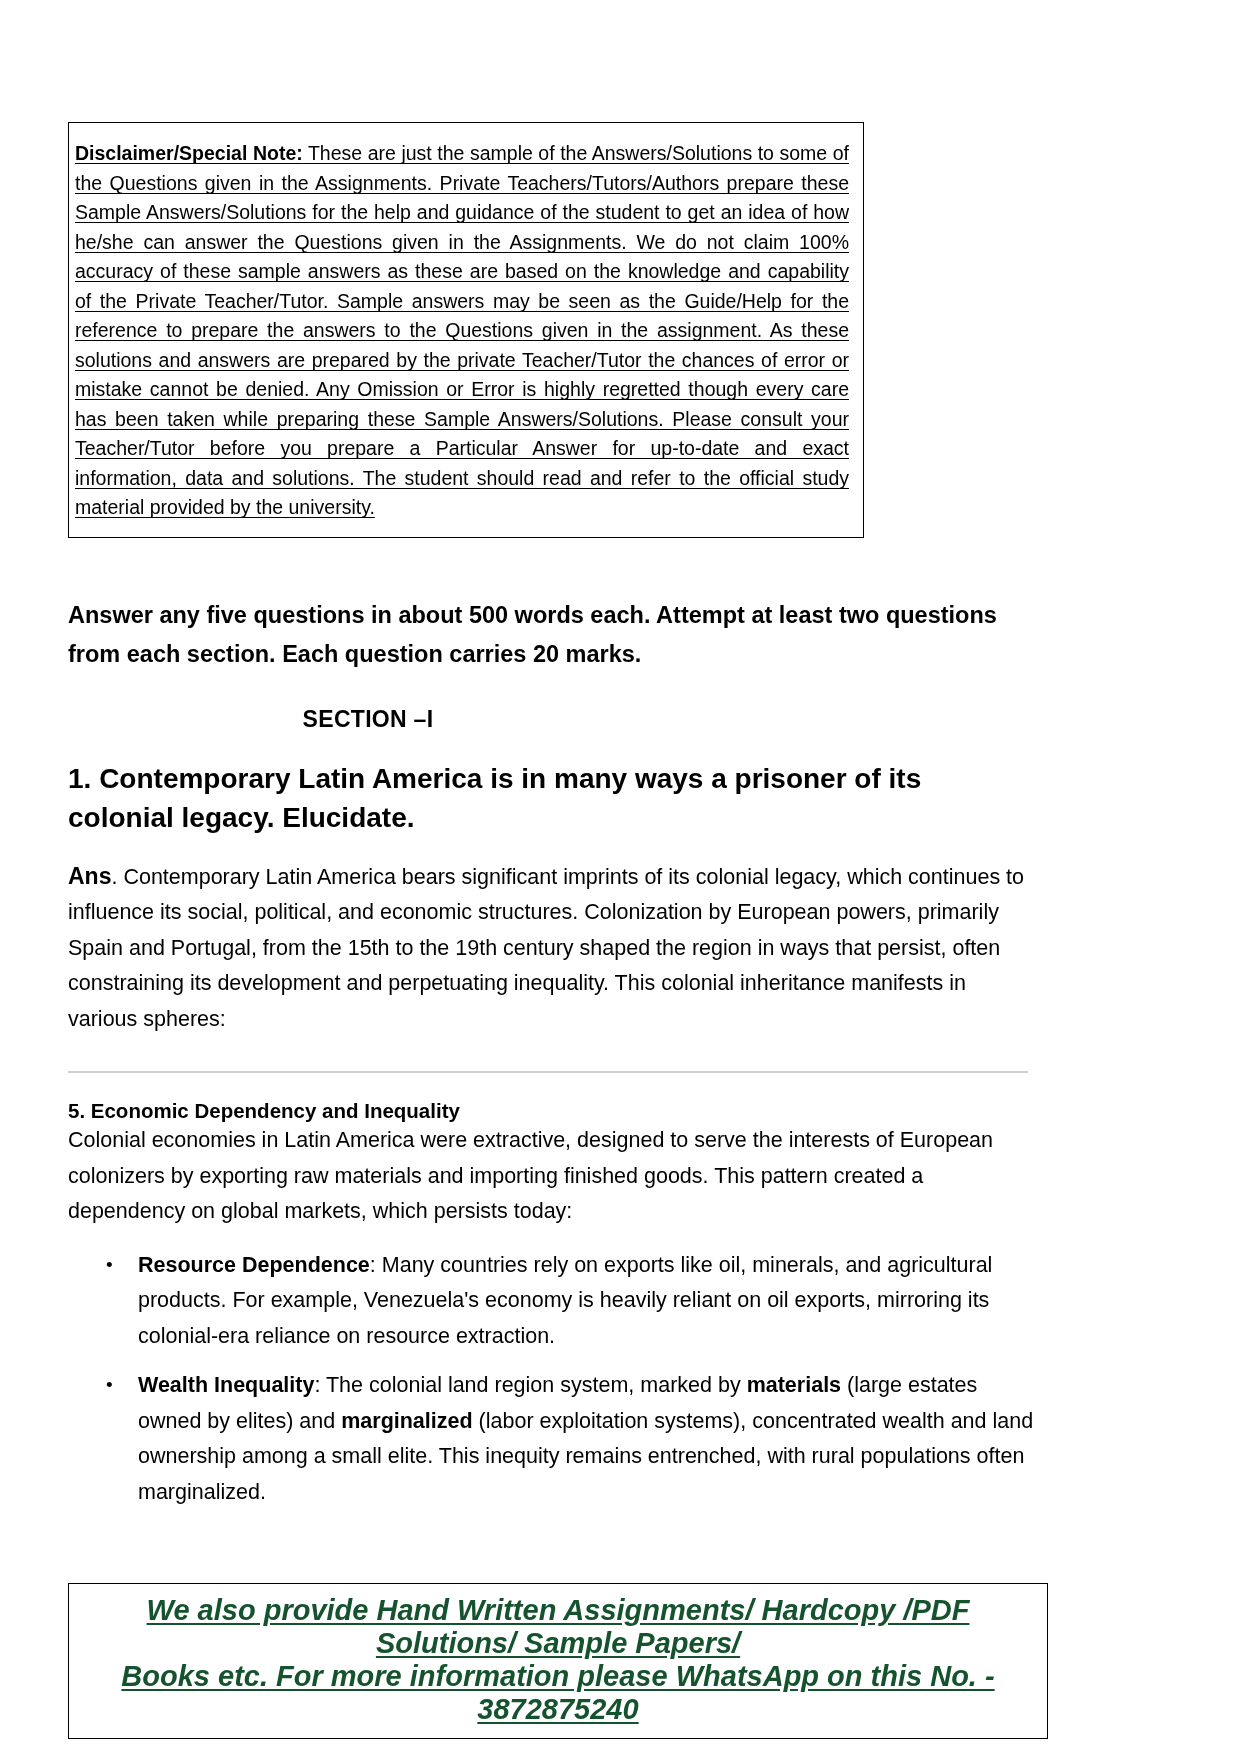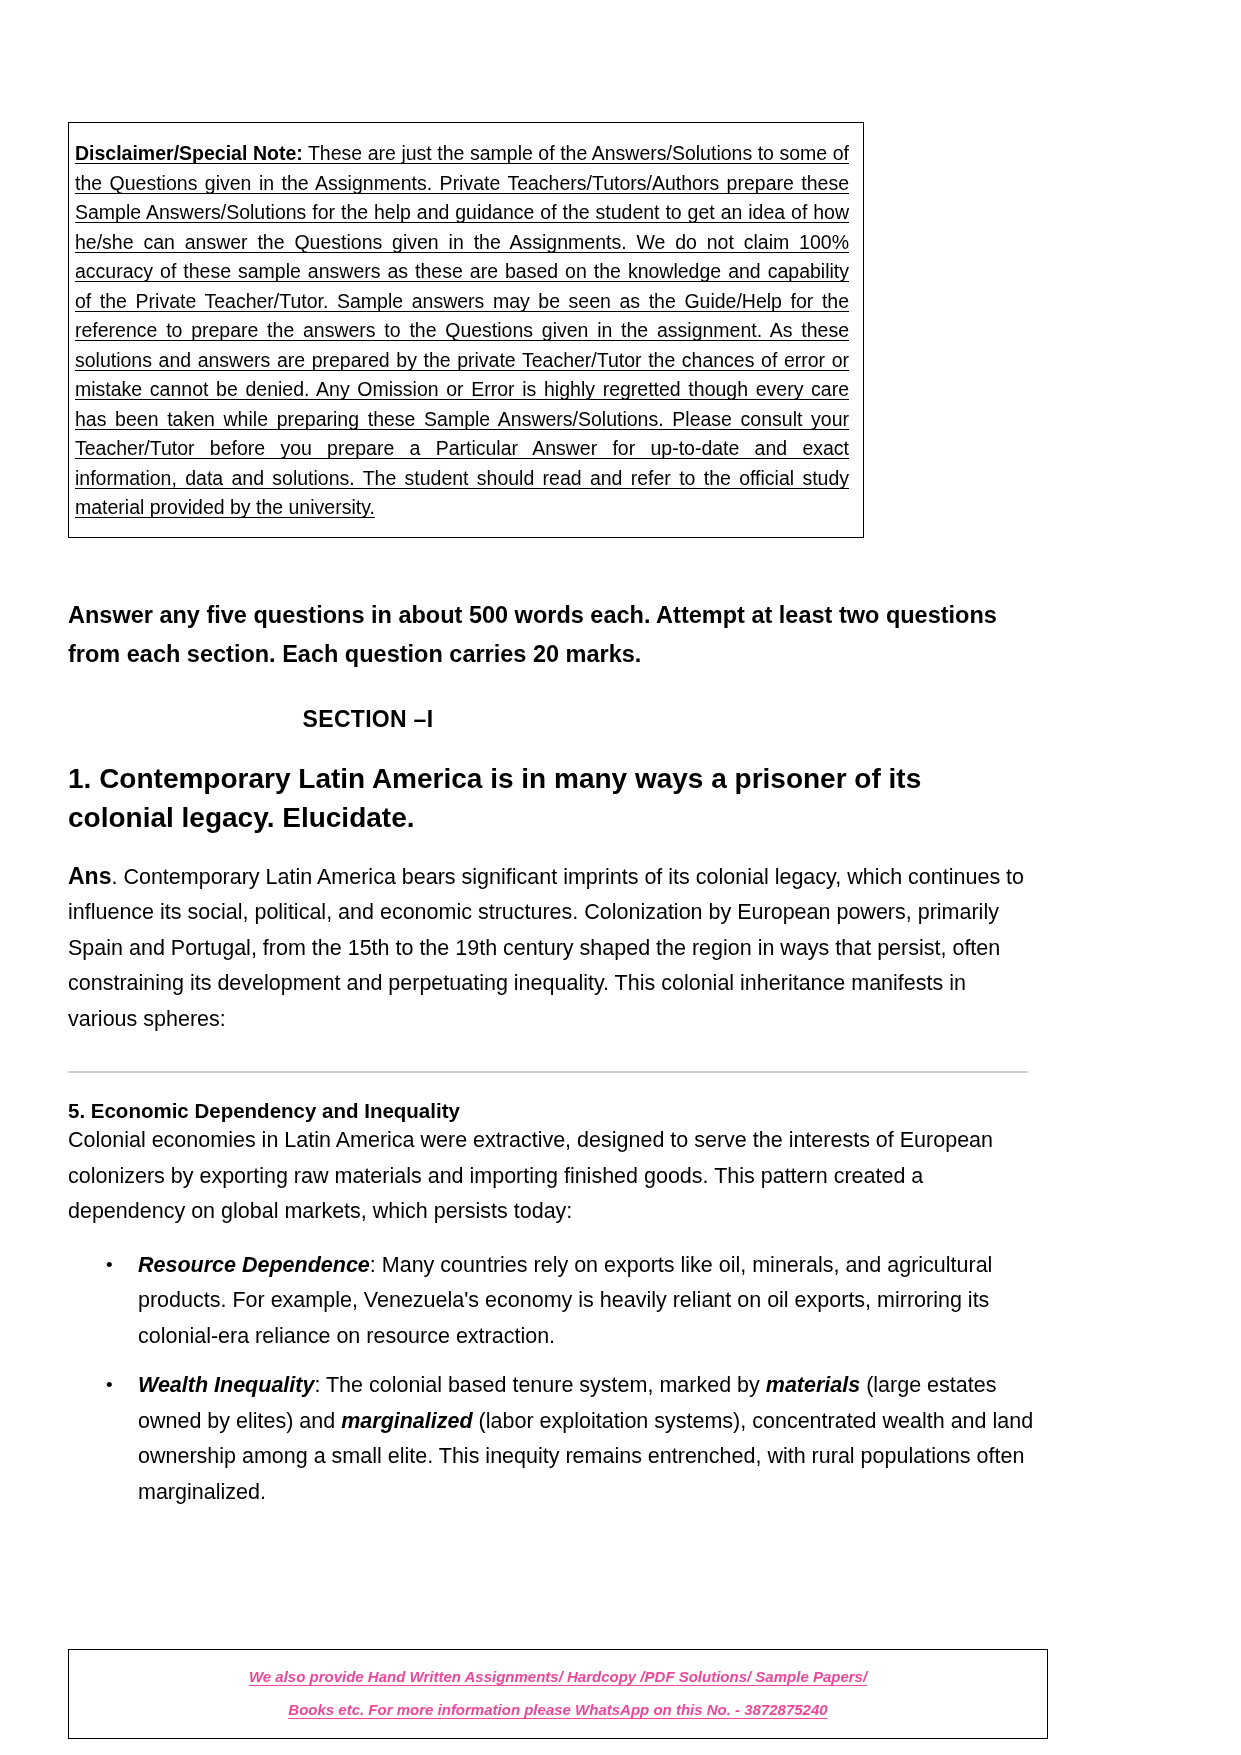--- a/index.html
+++ b/index.html
@@ -115,38 +115,38 @@
     margin-bottom: 14px;
     width: 900px;
   }
   ul.bullets > li::before {
     content: "\2022";
     position: absolute;
     left: -32px;
     top: -1px;
     font-size: 19px;
   }
-  b, strong { font-weight: bold; font-style: italic; }
+  b, strong { font-weight: bold; }
 
   
   .footer-banner {
     position: absolute;
     left: 68px;
     bottom: 16px;
     width: 980px;
     border: 1px solid #000000;
     box-sizing: border-box;
     padding: 10px 20px 12px 20px;
     text-align: center;
   }
   .footer-line {
-    color: #ec4899;
+    color: #14532d;
     font-weight: bold;
     font-style: italic;
-    font-size: 15px;
+    font-size: 29px;
     line-height: 33px;
     text-decoration: underline;
     text-underline-offset: 3px;
   }
 </style>
 </head>
 <body>
 
 <div class="page">
 
@@ -165,21 +165,21 @@
     <div class="answer-para"><span class="ans-label">Ans</span><span>. Contemporary Latin America bears significant imprints of its colonial legacy, which continues to influence its social, political, and economic structures. Colonization by European powers, primarily Spain and Portugal, from the 15th to the 19th century shaped the region in ways that persist, often constraining its development and perpetuating inequality. This colonial inheritance manifests in various spheres:</span></div>
 
     <div class="divider"></div>
 
     <div class="sub-heading">5. Economic Dependency and Inequality</div>
 
     <div class="body-para">Colonial economies in Latin America were extractive, designed to serve the interests of European colonizers by exporting raw materials and importing finished goods. This pattern created a dependency on global markets, which persists today:</div>
 
     <ul class="bullets">
       <li><b>Resource Dependence</b><span>: Many countries rely on exports like oil, minerals, and agricultural products. For example, Venezuela's economy is heavily reliant on oil exports, mirroring its colonial-era reliance on resource extraction.</span></li>
-      <li><b>Wealth Inequality</b><span>: The colonial based tenure system, marked by </span><b>materials</b><span> (large estates owned by elites) and </span><b>marginalized</b><span> (labor exploitation systems), concentrated wealth and land ownership among a small elite. This inequity remains entrenched, with rural populations often marginalized.</span></li>
+      <li><b>Wealth Inequality</b><span>: The colonial land region system, marked by </span><b>materials</b><span> (large estates owned by elites) and </span><b>marginalized</b><span> (labor exploitation systems), concentrated wealth and land ownership among a small elite. This inequity remains entrenched, with rural populations often marginalized.</span></li>
     </ul>
 
   </div>
 
   <div class="footer-banner">
     <div class="footer-line">We also provide Hand Written Assignments/ Hardcopy /PDF Solutions/ Sample Papers/</div>
     <div class="footer-line">Books etc. For more information please WhatsApp on this No. - 3872875240</div>
   </div>
 
 </div>

